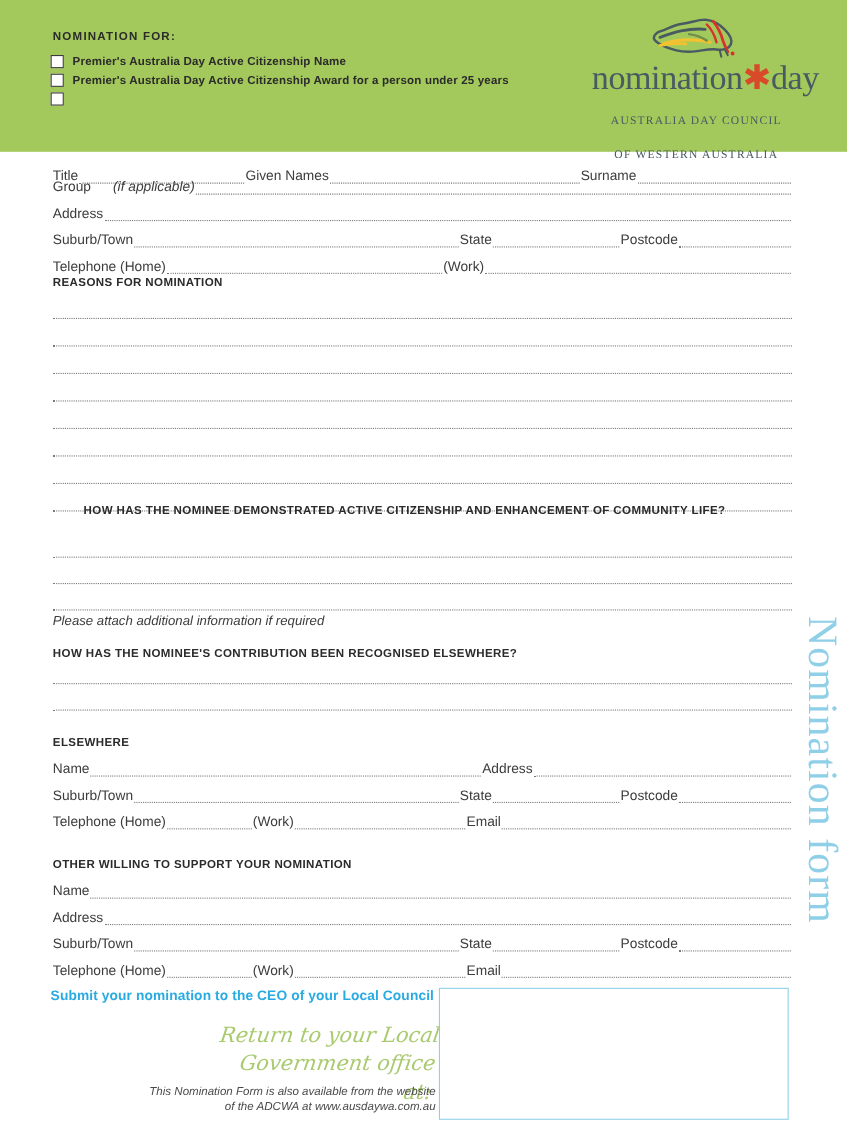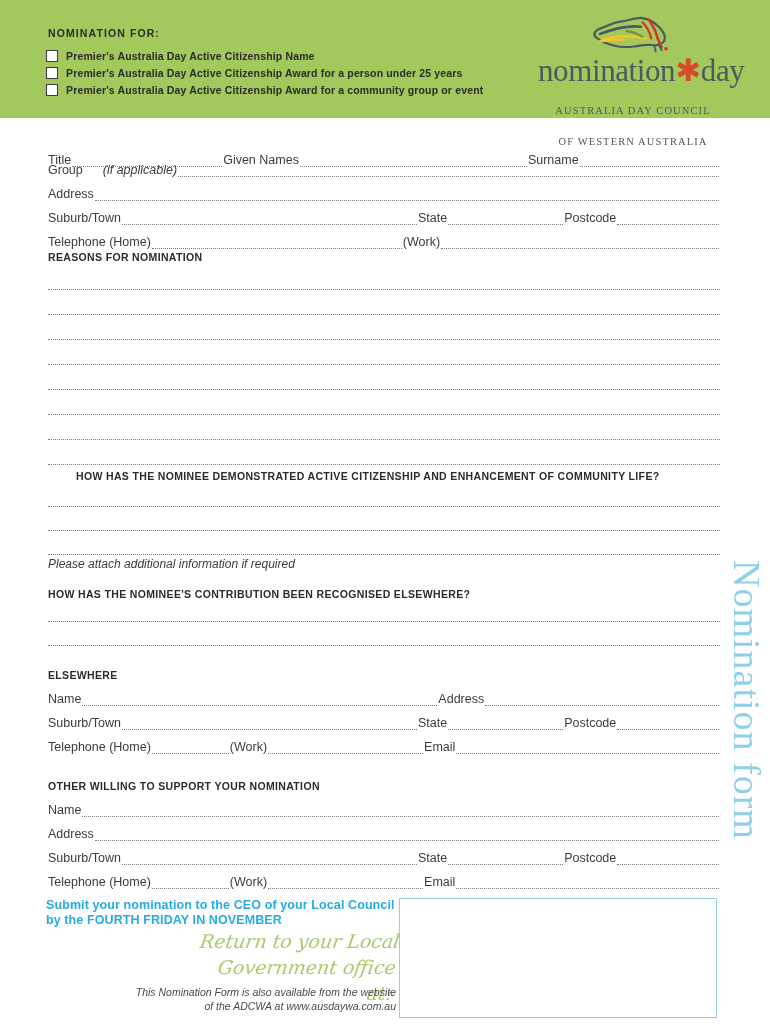--- a/index.html
+++ b/index.html
@@ -14,21 +14,21 @@
     overflow: hidden;
     font-family: "Liberation Sans", sans-serif;
     color: #3a3a3a;
   }
 
   
   #header-band {
     position: absolute;
     left: 0; top: 0;
     width: 770px;
-    height: 118px;
+    height: 138px;
     background: #a3c85b;
   }
   #nomination-for-title {
     position: absolute;
     left: 48px; top: 27px;
     font-size: 10.5px;
     font-weight: bold;
     letter-spacing: 1.1px;
     color: #2b2b2b;
   }
@@ -208,21 +208,20 @@
       <span class="cb-label">Premier's Australia Day Active Citizenship Name</span>
     </div>
 
     <div class="cb-row">
       <span class="cb-box"></span>
       <span class="cb-label">Premier's Australia Day Active Citizenship Award for a person under 25 years</span>
     </div>
 
     <div class="cb-row">
       <span class="cb-box"></span>
-      <span class="cb-label">Premier's Australia Day Active Citizenship Award for a community group or event</span>
     </div>
 
   </div>
 
   <div id="logo-block">
     <svg id="logo-map" viewBox="0 0 150 60">
       <path d="M24 34 C20 30 24 24 32 22 C40 19 48 14 58 13 C68 12 76 8 86 8 C96 9 104 14 110 20
                C116 26 120 32 118 38 C116 44 108 46 100 45 C92 44 84 46 76 47 C68 48 58 48 50 46
                C42 44 30 40 24 34 Z" fill="none" stroke="#4a5a63" stroke-width="3" stroke-linejoin="round"></path>
       <path d="M30 30 C38 27 46 24 56 22 C66 20 76 19 86 20" fill="none" stroke="#4a5a63" stroke-width="3.5" stroke-linecap="round"></path>
@@ -282,21 +281,21 @@
 
   <div class="blank-line" style="top:171px;"></div>
   <div class="blank-line" style="top:196px;"></div>
   <div class="blank-line" style="top:221px;"></div>
   <div class="blank-line" style="top:246px;"></div>
   <div class="blank-line" style="top:271px;"></div>
   <div class="blank-line" style="top:296px;"></div>
   <div class="blank-line" style="top:321px;"></div>
   <div class="blank-line" style="top:346px;"></div>
 
-  <div class="section-head" style="top:352px;padding-left:28px;">HOW HAS THE NOMINEE DEMONSTRATED ACTIVE CITIZENSHIP AND ENHANCEMENT OF COMMUNITY LIFE?</div>
+  <div class="section-head" style="top:340px;padding-left:28px;">HOW HAS THE NOMINEE DEMONSTRATED ACTIVE CITIZENSHIP AND ENHANCEMENT OF COMMUNITY LIFE?</div>
 
   <div class="blank-line" style="top:388px;"></div>
   <div class="blank-line" style="top:412px;"></div>
   <div class="blank-line" style="top:436px;"></div>
 
   <div class="note-ital" style="top:439px;">Please attach additional information if required</div>
 
   <div class="section-head" style="top:470px;">HOW HAS THE NOMINEE'S CONTRIBUTION BEEN RECOGNISED ELSEWHERE?</div>
 
   <div class="blank-line" style="top:503px;"></div>
@@ -358,21 +357,20 @@
     <span class="lbl">Email</span>
     <span class="dots"></span>
   </div>
 
 </div>
 
 <div id="vertical-title">Nomination form</div>
 
 <div id="footer-submit">
   <div>Submit your nomination to the CEO of your Local Council</div>
-  <div>by the FOURTH FRIDAY IN NOVEMBER</div>
 </div>
 
 <div id="footer-script">
   <div>Return to your Local</div>
   <div>Government office at:</div>
 </div>
 
 <div id="footer-note">
   <div>This Nomination Form is also available from the website</div>
   <div>of the ADCWA at www.ausdaywa.com.au</div>

